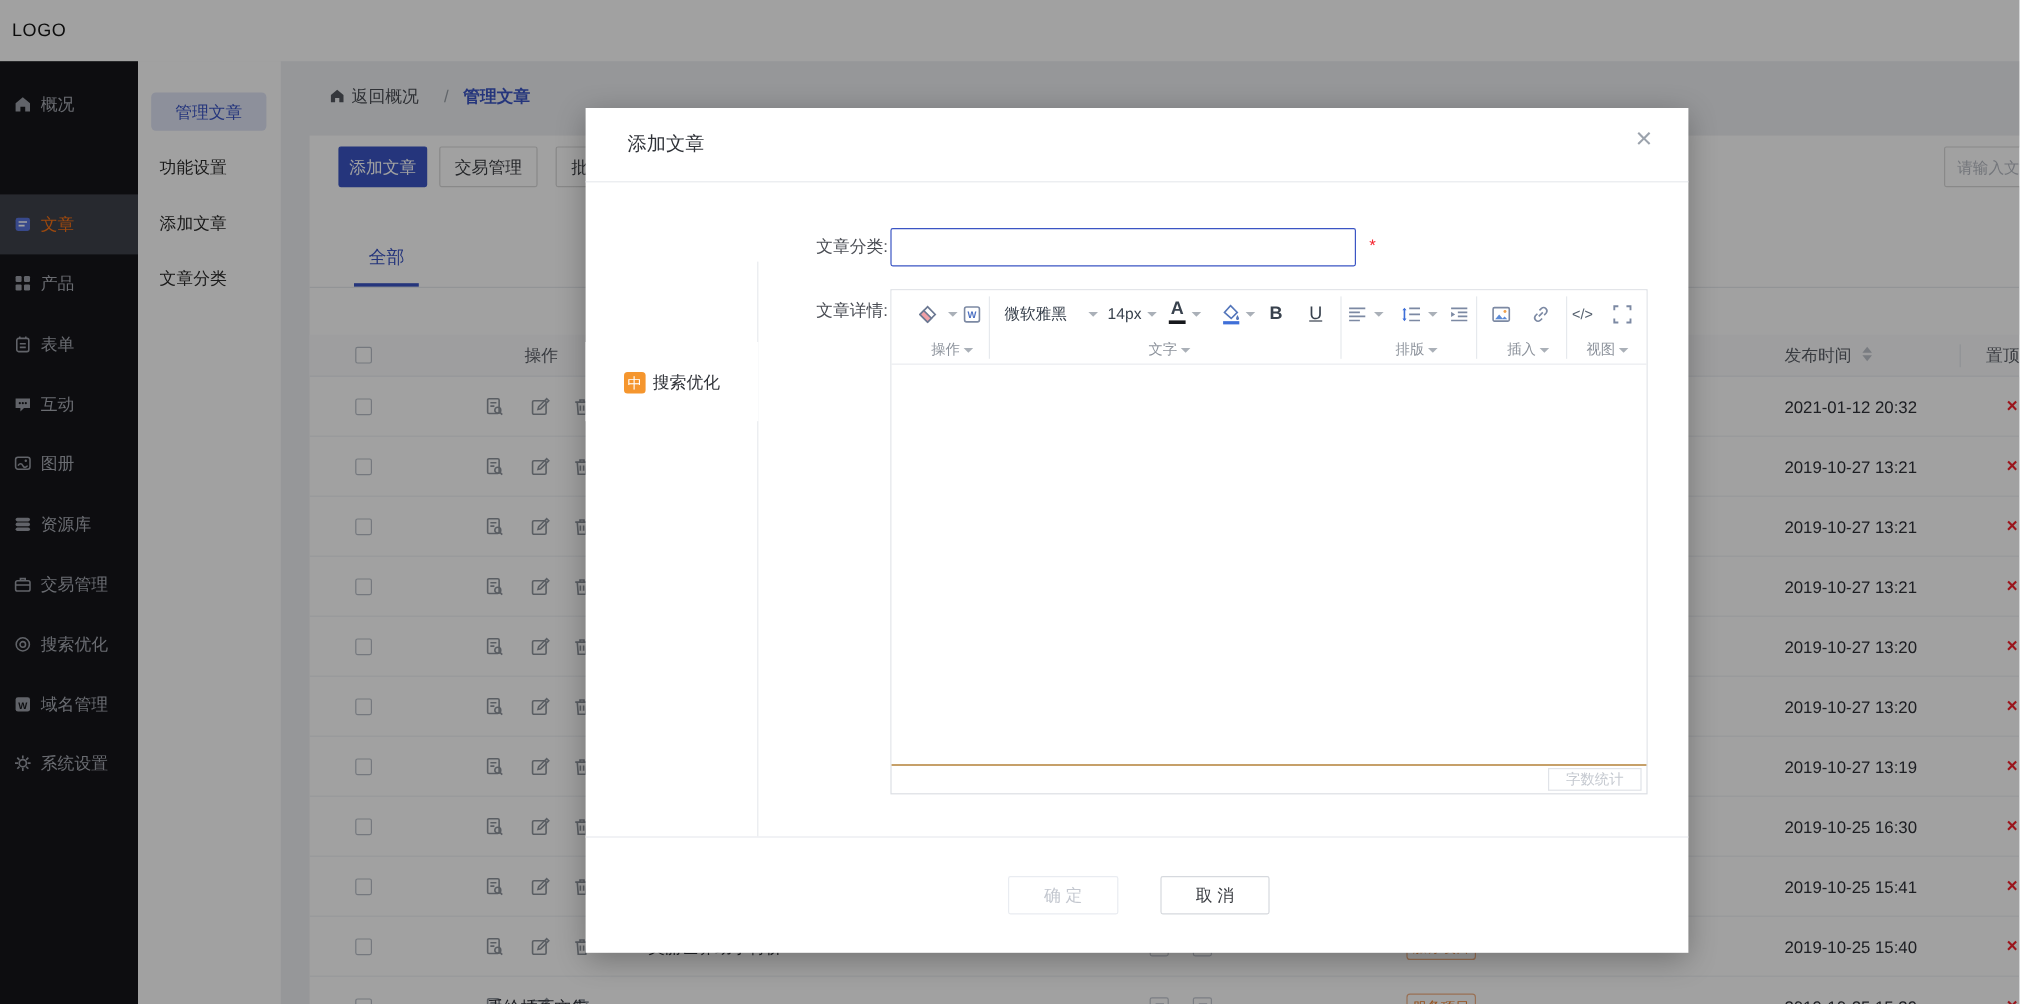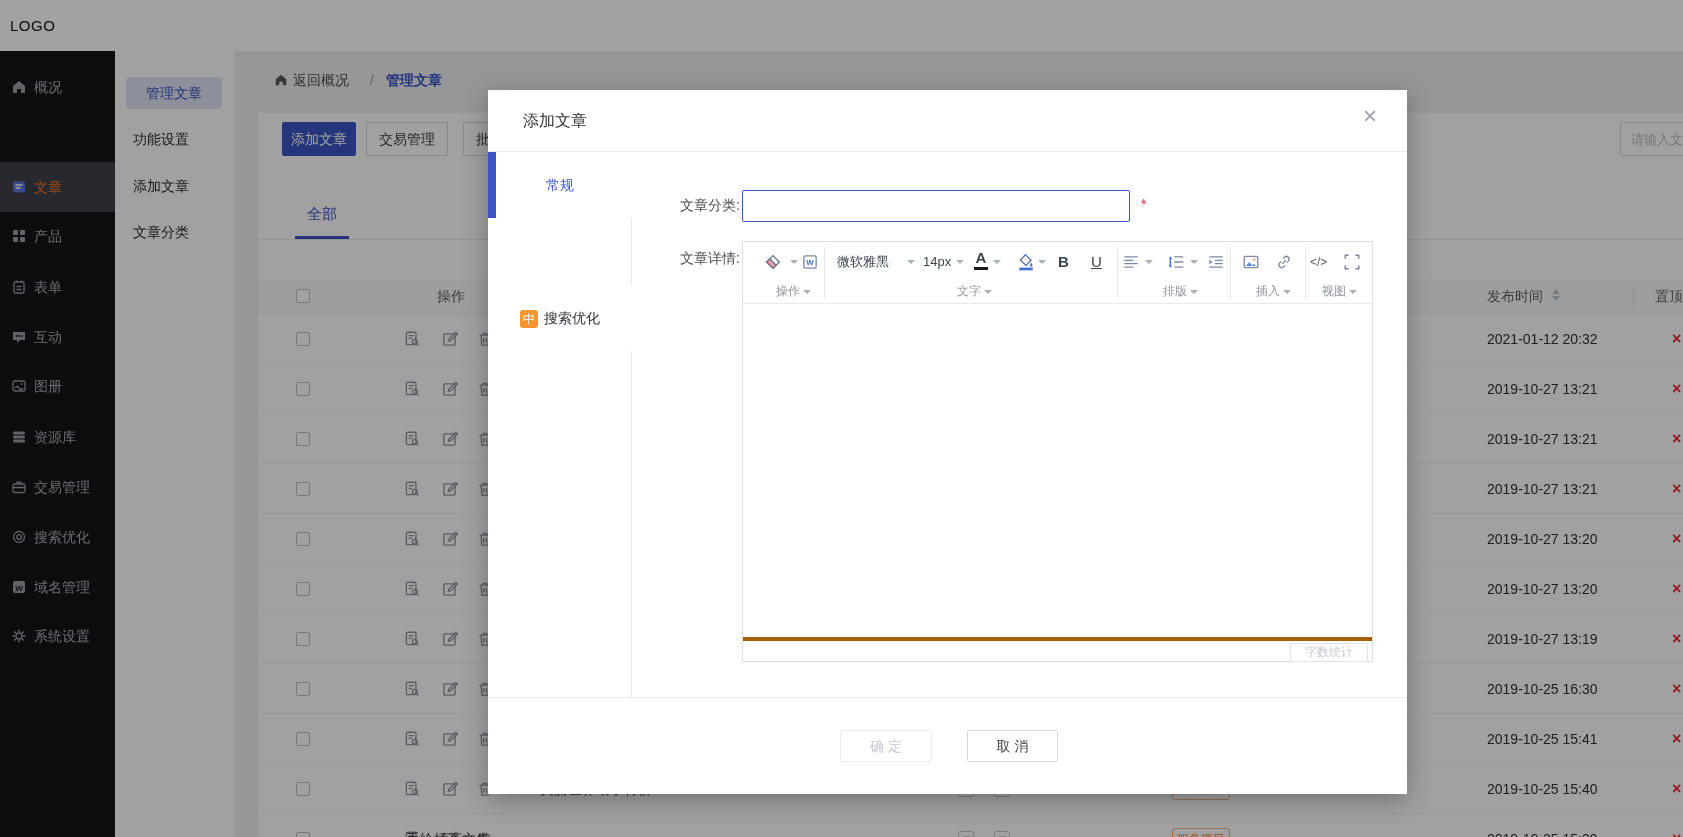--- a/index.html
+++ b/index.html
@@ -93,21 +93,21 @@
   .ed-txt { position:absolute; top:0; line-height:40px; font-size:13px; color:#39424e; cursor:pointer; white-space:nowrap; }
   .ed-glabel { position:absolute; top:40px; height:22px; line-height:18px; font-size:12px; color:#8d939c; cursor:pointer; white-space:nowrap; }
   .caret { display:inline-block; width:0; height:0; border-left:4px solid transparent; border-right:4px solid transparent;
            border-top:4px solid #aab0b8; vertical-align:middle; margin-left:3px; }
   .caret-abs { position:absolute; top:18px; width:0; height:0; border-left:4px solid transparent; border-right:4px solid transparent;
            border-top:4px solid #aab0b8; cursor:pointer; }
   .A-wrap { position:absolute; top:8px; width:16px; text-align:center; cursor:pointer; }
   .A-wrap .A { font-size:15px; font-weight:bold; color:#39424e; line-height:16px; display:block; }
   .A-wrap .Abar { width:14px; height:3px; background:#16181c; margin:1px auto 0; }
   .ed-content { position:absolute; left:0; top:62px; width:629px; height:333px; background:#fff; cursor:text; }
-  .ed-status { position:absolute; left:0; top:395px; width:629px; height:24px; border-top:4px solid #a16207; }
+  .ed-status { position:absolute; left:0; top:395px; width:629px; height:24px; border-top:1px solid #a16207; }
   .wordcount { position:absolute; right:4px; top:2px; width:78px; height:19px; border:1px solid #e0e3e8; font-size:12px;
                color:#c5c9d0; text-align:center; line-height:17px; }
 
   .m-footline { position:absolute; left:0; top:607px; width:919px; height:1px; background:#e8eaee; }
   .m-btn { position:absolute; top:640px; height:32px; border-radius:2px; background:#fff; font-size:14px; text-align:center; line-height:30px; cursor:pointer; }
   .m-btn.confirm { left:352px; width:92px; border:1px solid #e9ecf1; color:#c3c7cf; }
   .m-btn.cancel  { left:479px; width:91px; border:1px solid #d6d9de; color:#3a3d42; }
 </style>
 </head>
 <body>
@@ -547,24 +547,20 @@
 
   <div class="dim"></div>
 
   <div class="modal">
     <div class="m-header">
       <div class="m-title">添加文章</div>
       <div class="m-close">×</div>
     </div>
 
     <div class="m-tabline"></div>
-    <div class="m-tab active" style="top:62px">
-      <span class="tabbar"></span>
-      <span>常规</span>
-    </div>
     <div class="m-tab" style="top:195px">
       <span class="m-badge">中</span><span>搜索优化</span>
     </div>
 
     <div class="f-label" style="left:170px;top:107px">文章分类:</div>
     <input class="f-input" style="">
     <div class="f-req">*</div>
     <div class="f-label" style="left:170px;top:160px">文章详情:</div>
 
     <div class="editor">

